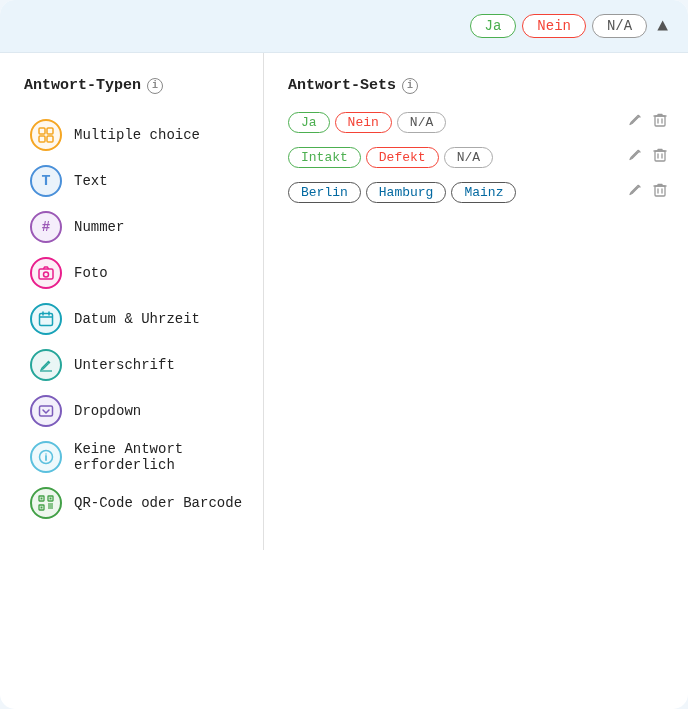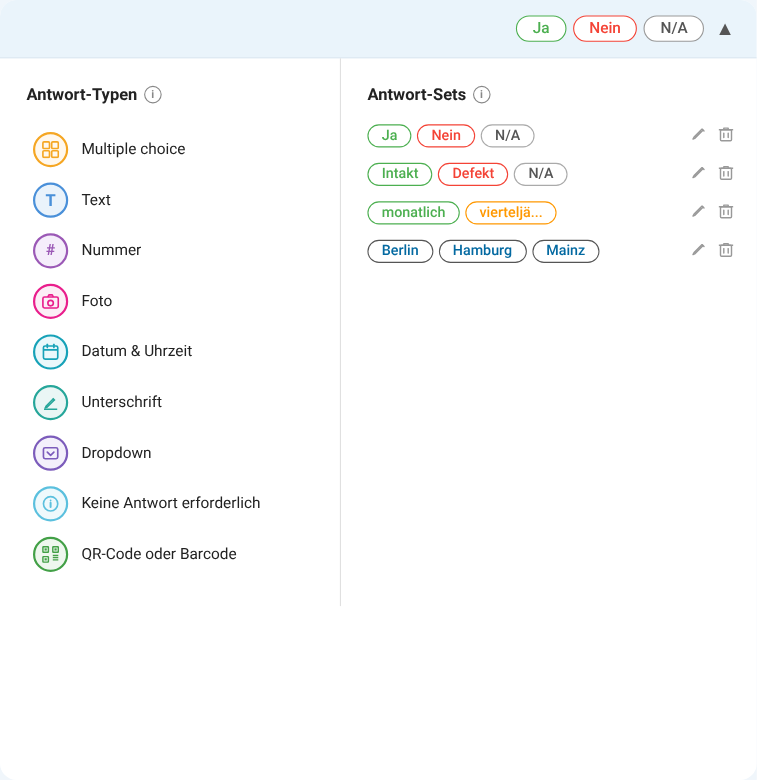--- a/index.html
+++ b/index.html
@@ -10,20 +10,21 @@
       min-height: 709px;
     }
     .container {
       background: #fff;
       border-radius: 15px;
       margin: 0;
       width: 688px;
       min-height: 709px;
       position: relative;
       overflow: hidden;
+      font-family: Liberation Mono, monospace;
     }
     .header {
       display: flex;
       justify-content: flex-end;
       align-items: center;
       padding: 14px 20px 14px 20px;
       background: #eaf4fb;
       border-bottom: 1px solid #dde8f0;
     }
     .header-badges {
@@ -57,21 +58,21 @@
       margin-left: 10px;
       color: #555;
       font-size: 18px;
       cursor: pointer;
     }
     .content {
       display: flex;
       padding: 0;
     }
     .left-panel {
-      width: 310px;
+      width: 264px;
       padding: 24px 4px 24px 24px;
       border-right: 1px solid #e0e0e0;
     }
     .right-panel {
       flex: 1;
       padding: 24px 20px 24px 24px;
     }
     .panel-title {
       font-size: 15px;
       font-weight: 700;
@@ -330,53 +331,34 @@
                   <rect x="3" y="4" width="10" height="10" rx="1" stroke="#999" stroke-width="1.3"></rect>
                   <line x1="1.5" y1="4" x2="14.5" y2="4" stroke="#999" stroke-width="1.3"></line>
                   <path d="M6 4V2.5h4V4" stroke="#999" stroke-width="1.3" stroke-linejoin="round"></path>
                   <line x1="6" y1="7" x2="6" y2="11" stroke="#999" stroke-width="1.3" stroke-linecap="round"></line>
                   <line x1="10" y1="7" x2="10" y2="11" stroke="#999" stroke-width="1.3" stroke-linecap="round"></line>
                 </svg></span>
             </div>
           </div>
           <div class="answer-set-row">
             <div class="answer-set-badges">
-              <span class="ans-badge ans-green">monatlich</span>
-              <span class="ans-badge ans-orange">vierteljä...</span>
+              <span class="ans-badge ans-dark">Berlin</span>
+              <span class="ans-badge ans-dark">Hamburg</span>
+              <span class="ans-badge ans-dark">Mainz</span>
             </div>
             <div class="row-actions">
               <span class="action-icon"><svg width="16" height="16" viewBox="0 0 16 16" fill="none">
                   <path d="M2 12.5l2-1 7-7-1-1-7 7-1 2z" stroke="#999" stroke-width="1.3" stroke-linejoin="round"></path>
                   <path d="M10.5 3.5l1.5 1.5" stroke="#999" stroke-width="1.3" stroke-linecap="round"></path>
                 </svg></span>
               <span class="action-icon"><svg width="16" height="16" viewBox="0 0 16 16" fill="none">
                   <rect x="3" y="4" width="10" height="10" rx="1" stroke="#999" stroke-width="1.3"></rect>
                   <line x1="1.5" y1="4" x2="14.5" y2="4" stroke="#999" stroke-width="1.3"></line>
                   <path d="M6 4V2.5h4V4" stroke="#999" stroke-width="1.3" stroke-linejoin="round"></path>
                   <line x1="6" y1="7" x2="6" y2="11" stroke="#999" stroke-width="1.3" stroke-linecap="round"></line>
                   <line x1="10" y1="7" x2="10" y2="11" stroke="#999" stroke-width="1.3" stroke-linecap="round"></line>
                 </svg></span>
             </div>
           </div>
-          <div class="answer-set-row">
-            <div class="answer-set-badges">
-              <span class="ans-badge ans-dark">Berlin</span>
-              <span class="ans-badge ans-dark">Hamburg</span>
-              <span class="ans-badge ans-dark">Mainz</span>
-            </div>
-            <div class="row-actions">
-              <span class="action-icon"><svg width="16" height="16" viewBox="0 0 16 16" fill="none">
-                  <path d="M2 12.5l2-1 7-7-1-1-7 7-1 2z" stroke="#999" stroke-width="1.3" stroke-linejoin="round"></path>
-                  <path d="M10.5 3.5l1.5 1.5" stroke="#999" stroke-width="1.3" stroke-linecap="round"></path>
-                </svg></span>
-              <span class="action-icon"><svg width="16" height="16" viewBox="0 0 16 16" fill="none">
-                  <rect x="3" y="4" width="10" height="10" rx="1" stroke="#999" stroke-width="1.3"></rect>
-                  <line x1="1.5" y1="4" x2="14.5" y2="4" stroke="#999" stroke-width="1.3"></line>
-                  <path d="M6 4V2.5h4V4" stroke="#999" stroke-width="1.3" stroke-linejoin="round"></path>
-                  <line x1="6" y1="7" x2="6" y2="11" stroke="#999" stroke-width="1.3" stroke-linecap="round"></line>
-                  <line x1="10" y1="7" x2="10" y2="11" stroke="#999" stroke-width="1.3" stroke-linecap="round"></line>
-                </svg></span>
-            </div>
-          </div>
         </div>
     </div>
   </div>
 </div>
 
 </body></html>

